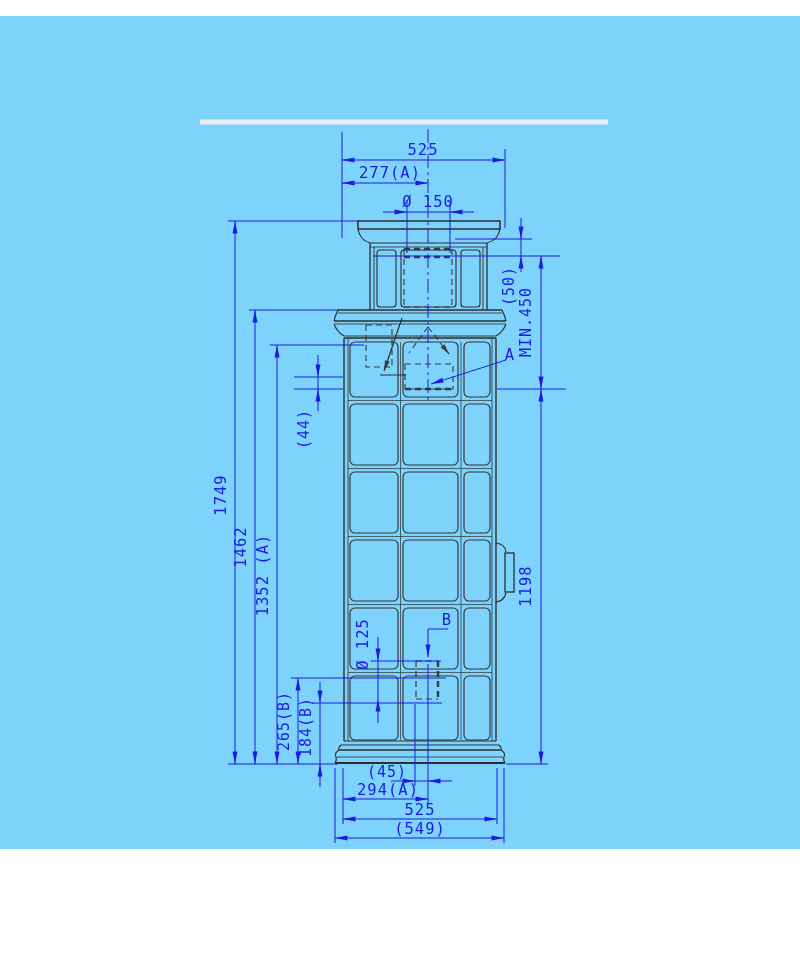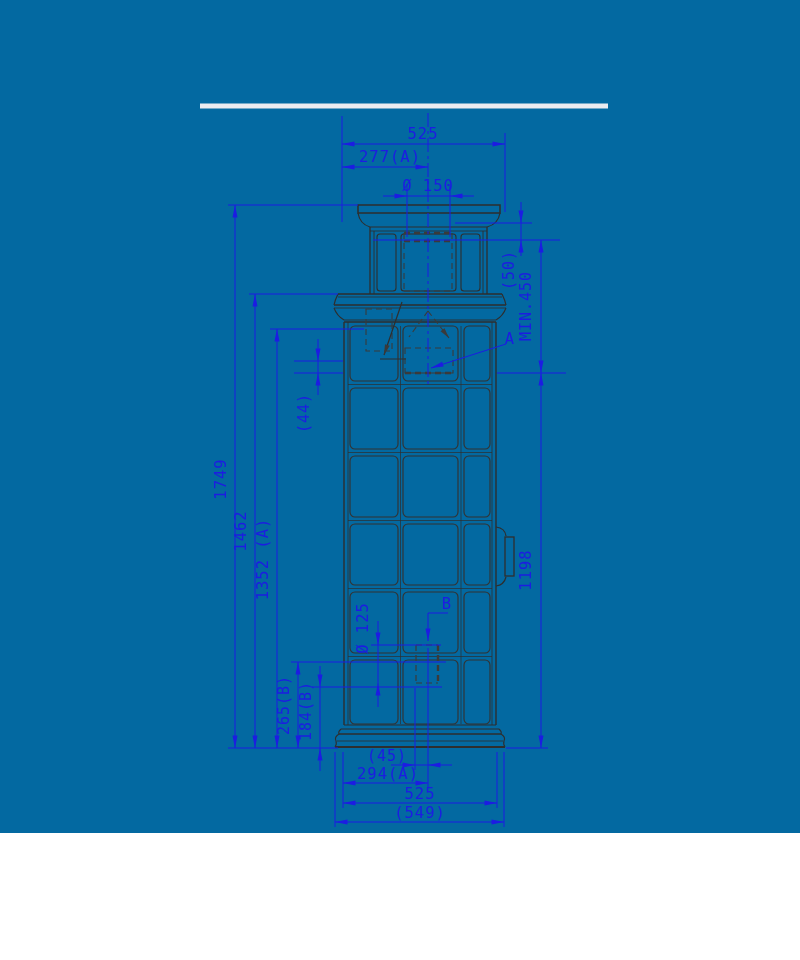--- a/index.html
+++ b/index.html
@@ -1,16 +1,16 @@
 <!DOCTYPE html>
 <html><head>
 <meta charset="utf-8">
 <style>
   html,body{margin:0;padding:0;background:#ffffff;}
-  .stage{position:relative;width:800px;height:833px;background:#0369a1;overflow:hidden;}
+  .stage{position:relative;width:800px;height:833px;background:#7dd3fc;overflow:hidden;margin-top:16px;}
   svg{display:block;}
   .dim-text{font-family:"DejaVu Sans Mono",monospace;font-size:15.5px;letter-spacing:1px;fill:#1c1ce2;}
   .dim-text.small{font-size:15px;}
   .k{stroke:#2e2e2e;fill:none;}
   .d{stroke:#1c1ce2;fill:none;stroke-width:1;}
   .hid{stroke:#3a3a3a;fill:none;stroke-dasharray:6 4;}
   .cl{stroke:#1c1ce2;fill:none;stroke-width:1;stroke-dasharray:14 4 3 4;}
 </style>
 </head>
 <body>

